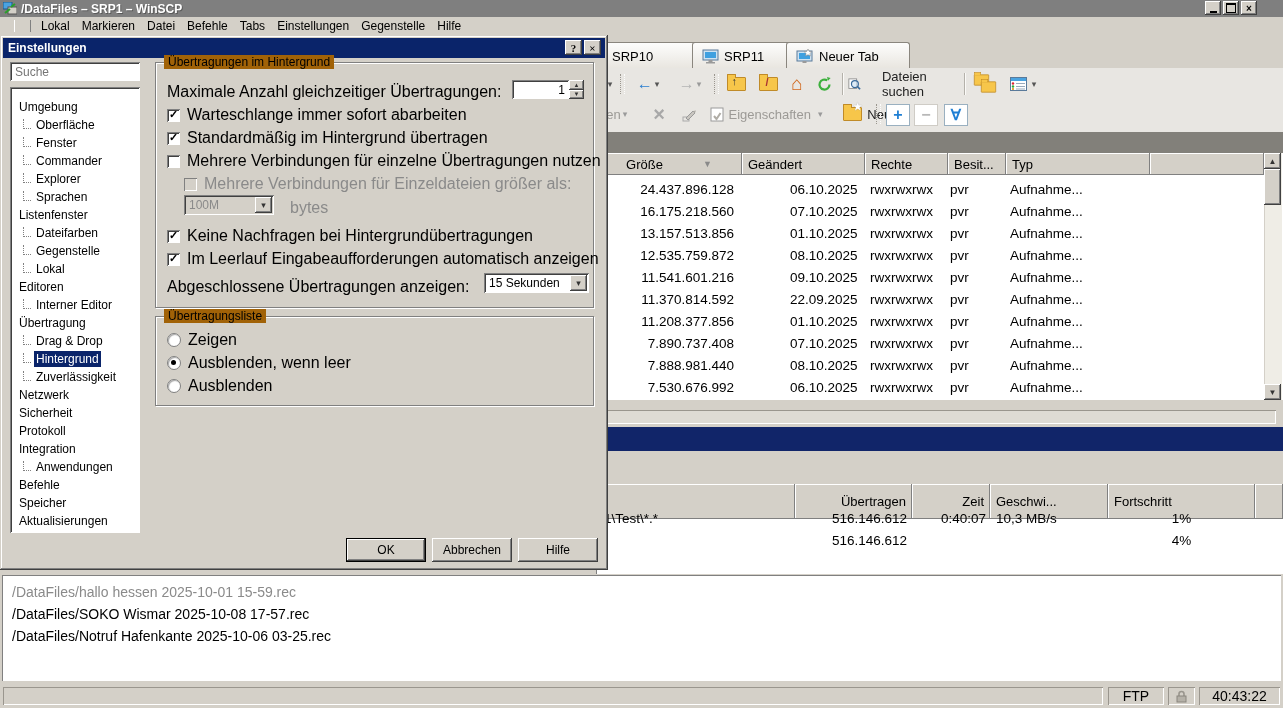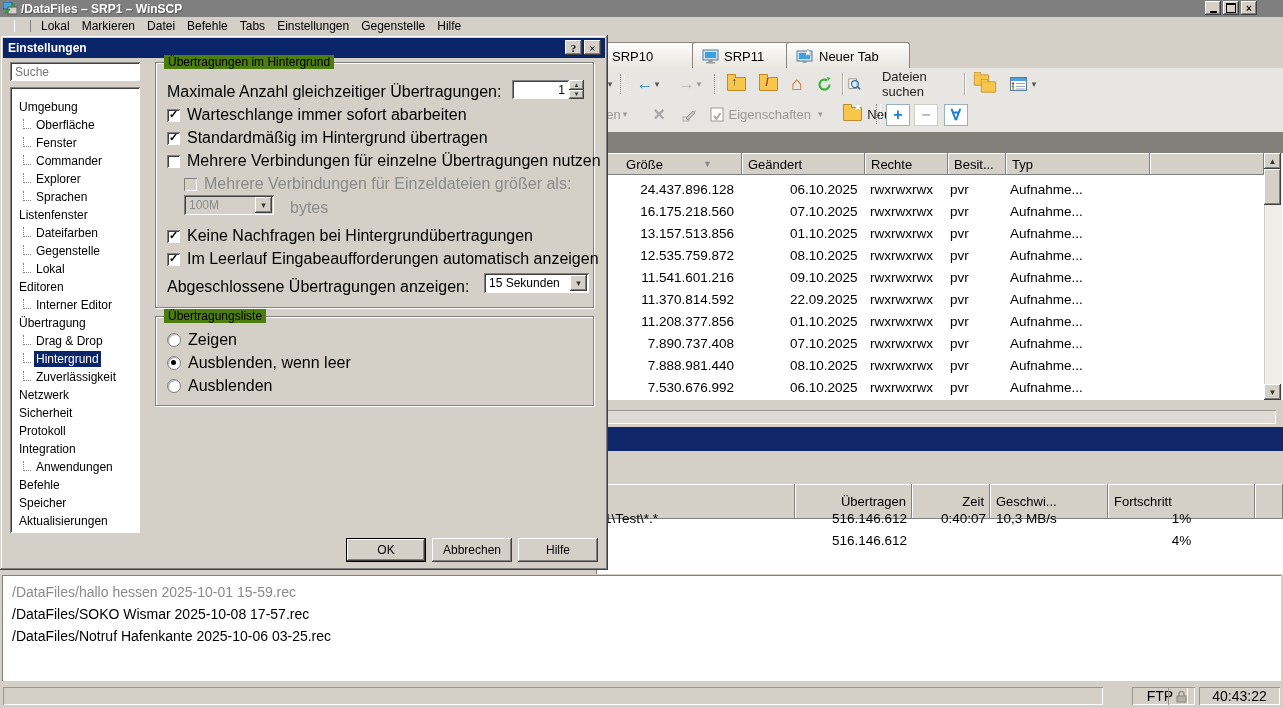--- a/index.html
+++ b/index.html
@@ -95,21 +95,21 @@
           padding:2px 5px;font-family:"Liberation Sans",sans-serif;font-size:12px;box-sizing:border-box;}
   .tree{position:absolute;left:10px;top:52px;width:130px;height:446px;overflow:hidden;padding-top:11px;box-sizing:border-box;}
   .ti{height:18px;line-height:18px;padding-left:7px;white-space:nowrap;font-size:12px;}
   .ti .lbl{padding:1px 2px;}
   .ti.lvl1{padding-left:13px;}
   .ti.lvl1::before{content:"";display:inline-block;width:7px;height:9px;margin-right:3px;margin-bottom:3px;
                    border-left:1px dotted #808080;border-bottom:1px dotted #808080;vertical-align:middle;}
   .ti.sel .lbl{background:#0a246a;color:#fff;}
 
   .groupbox{position:absolute;border:1px solid #808080;box-shadow:inset 1px 1px 0 #fff,1px 1px 0 #fff;}
-  .gb-legend{position:absolute;top:-8px;left:8px;background:#4d7c0f;padding:0 4px;font-size:12px;}
+  .gb-legend{position:absolute;top:-8px;left:8px;background:#a16207;padding:0 4px;font-size:12px;}
   .dfield{position:absolute;font-size:16px;display:flex;align-items:center;}
   .cb{width:13px;height:13px;background:#fff;box-shadow:inset 1px 1px 0 #808080,inset -1px -1px 0 #fff,inset 2px 2px 0 #404040;
       margin-right:7px;flex:none;display:flex;align-items:center;justify-content:center;font-size:11px;font-weight:bold;color:#000;}
   .cb.on::after{content:"✓";margin-top:-2px;}
   .cb.dis{box-shadow:inset 1px 1px 0 #808080,inset -1px -1px 0 #fff;background:#d4d0c8;}
   .radio{width:12px;height:12px;border-radius:50%;background:#fff;border:1px solid #808080;
          box-shadow:inset 1px 1px 1px #a8a8a8;margin-right:7px;flex:none;position:relative;}
   .radio.on::after{content:"";position:absolute;left:3px;top:3px;width:5px;height:5px;border-radius:50%;background:#000;}
   .spin{position:absolute;display:flex;}
   .spin .val{width:57px;height:19px;background:#fff;box-shadow:inset 1px 1px 0 #808080,inset -1px -1px 0 #fff,inset 2px 2px 0 #404040;
@@ -429,21 +429,21 @@
   </div>
 
   <div class="abs logpanel">
     <div class="logline log-old">/DataFiles/hallo hessen 2025-10-01 15-59.rec</div>
     <div class="logline">/DataFiles/SOKO Wismar 2025-10-08 17-57.rec</div>
     <div class="logline">/DataFiles/Notruf Hafenkante 2025-10-06 03-25.rec</div>
   </div>
 
   <div class="abs statusbar">
     <div class="scell" style="left:3px;width:1100px;"></div>
-    <div class="scell" style="left:1108px;width:56px;margin-left:24px;">
+    <div class="scell" style="left:1108px;width:56px;">
         <span>FTP</span>
       </div>
     <div class="scell" style="left:1168px;width:27px;">
       <svg width="11" height="13" viewBox="0 0 11 13">
         <path d="M3 6 V4 a2.5 2.5 0 0 1 5 0 V6" fill="none" stroke="#9a968e" stroke-width="1.6"></path>
         <rect x="1" y="6" width="9" height="6" fill="#b5b1a8" stroke="#8a867e"></rect>
       </svg>
     </div>
     <div class="scell" style="left:1199px;width:81px;">
         <span>40:43:22</span>

